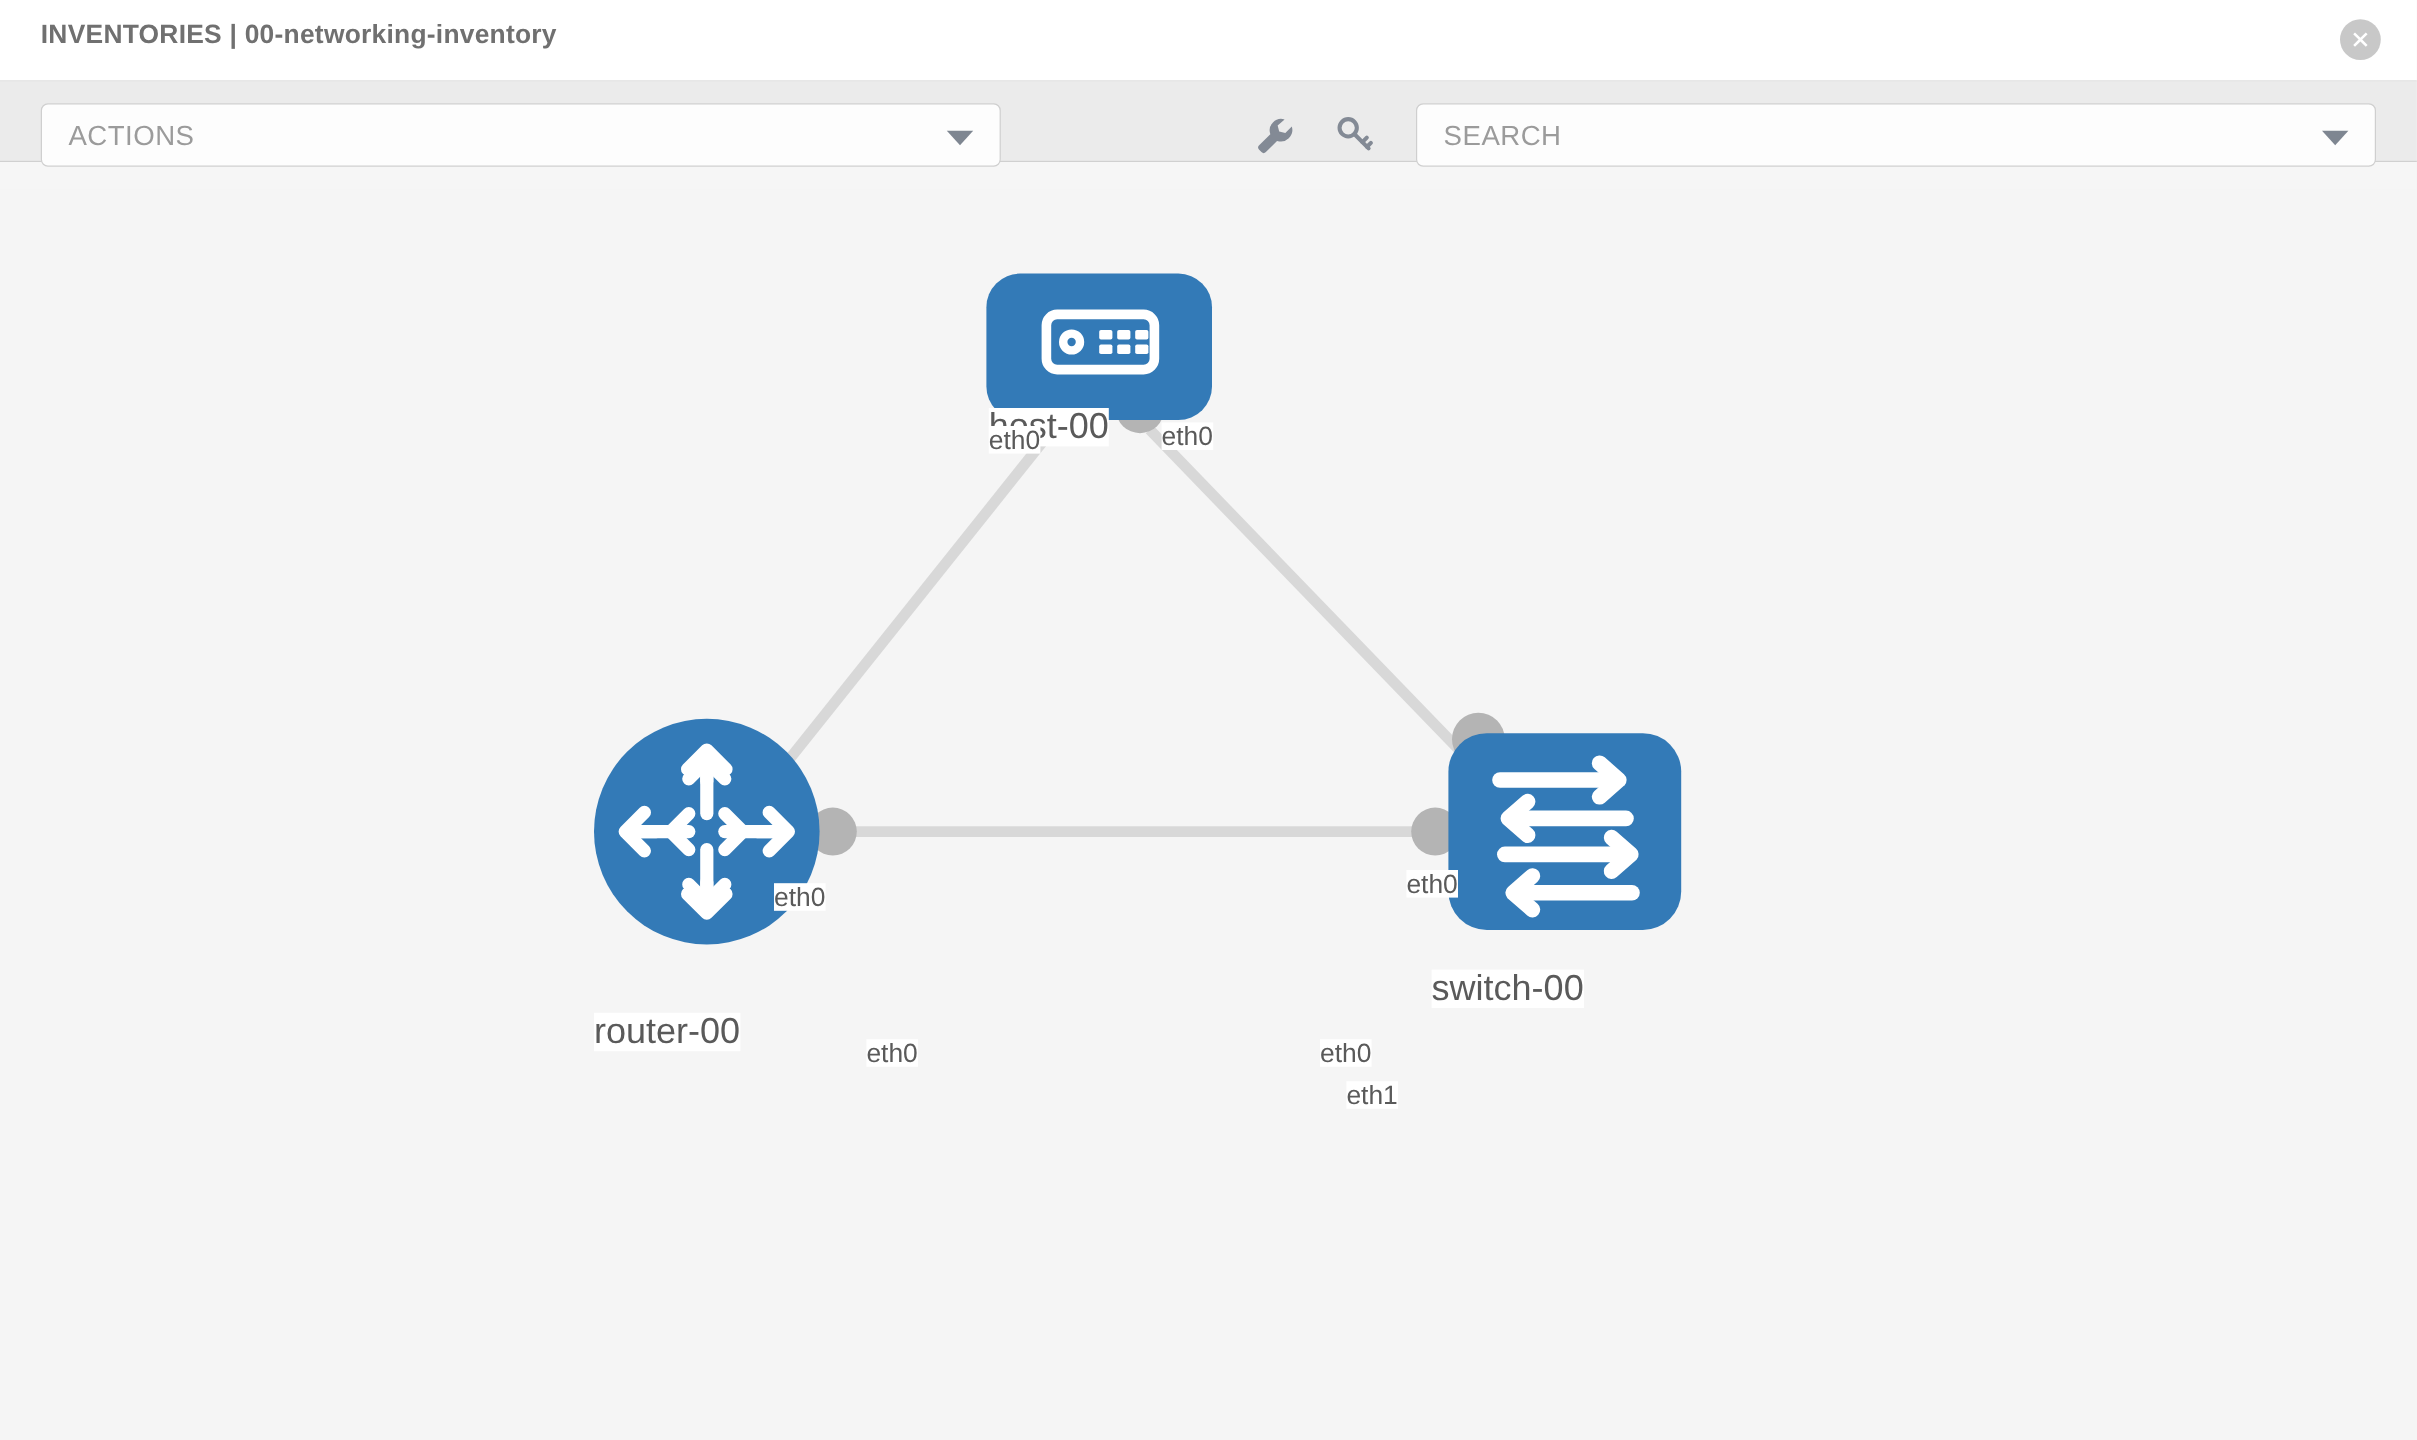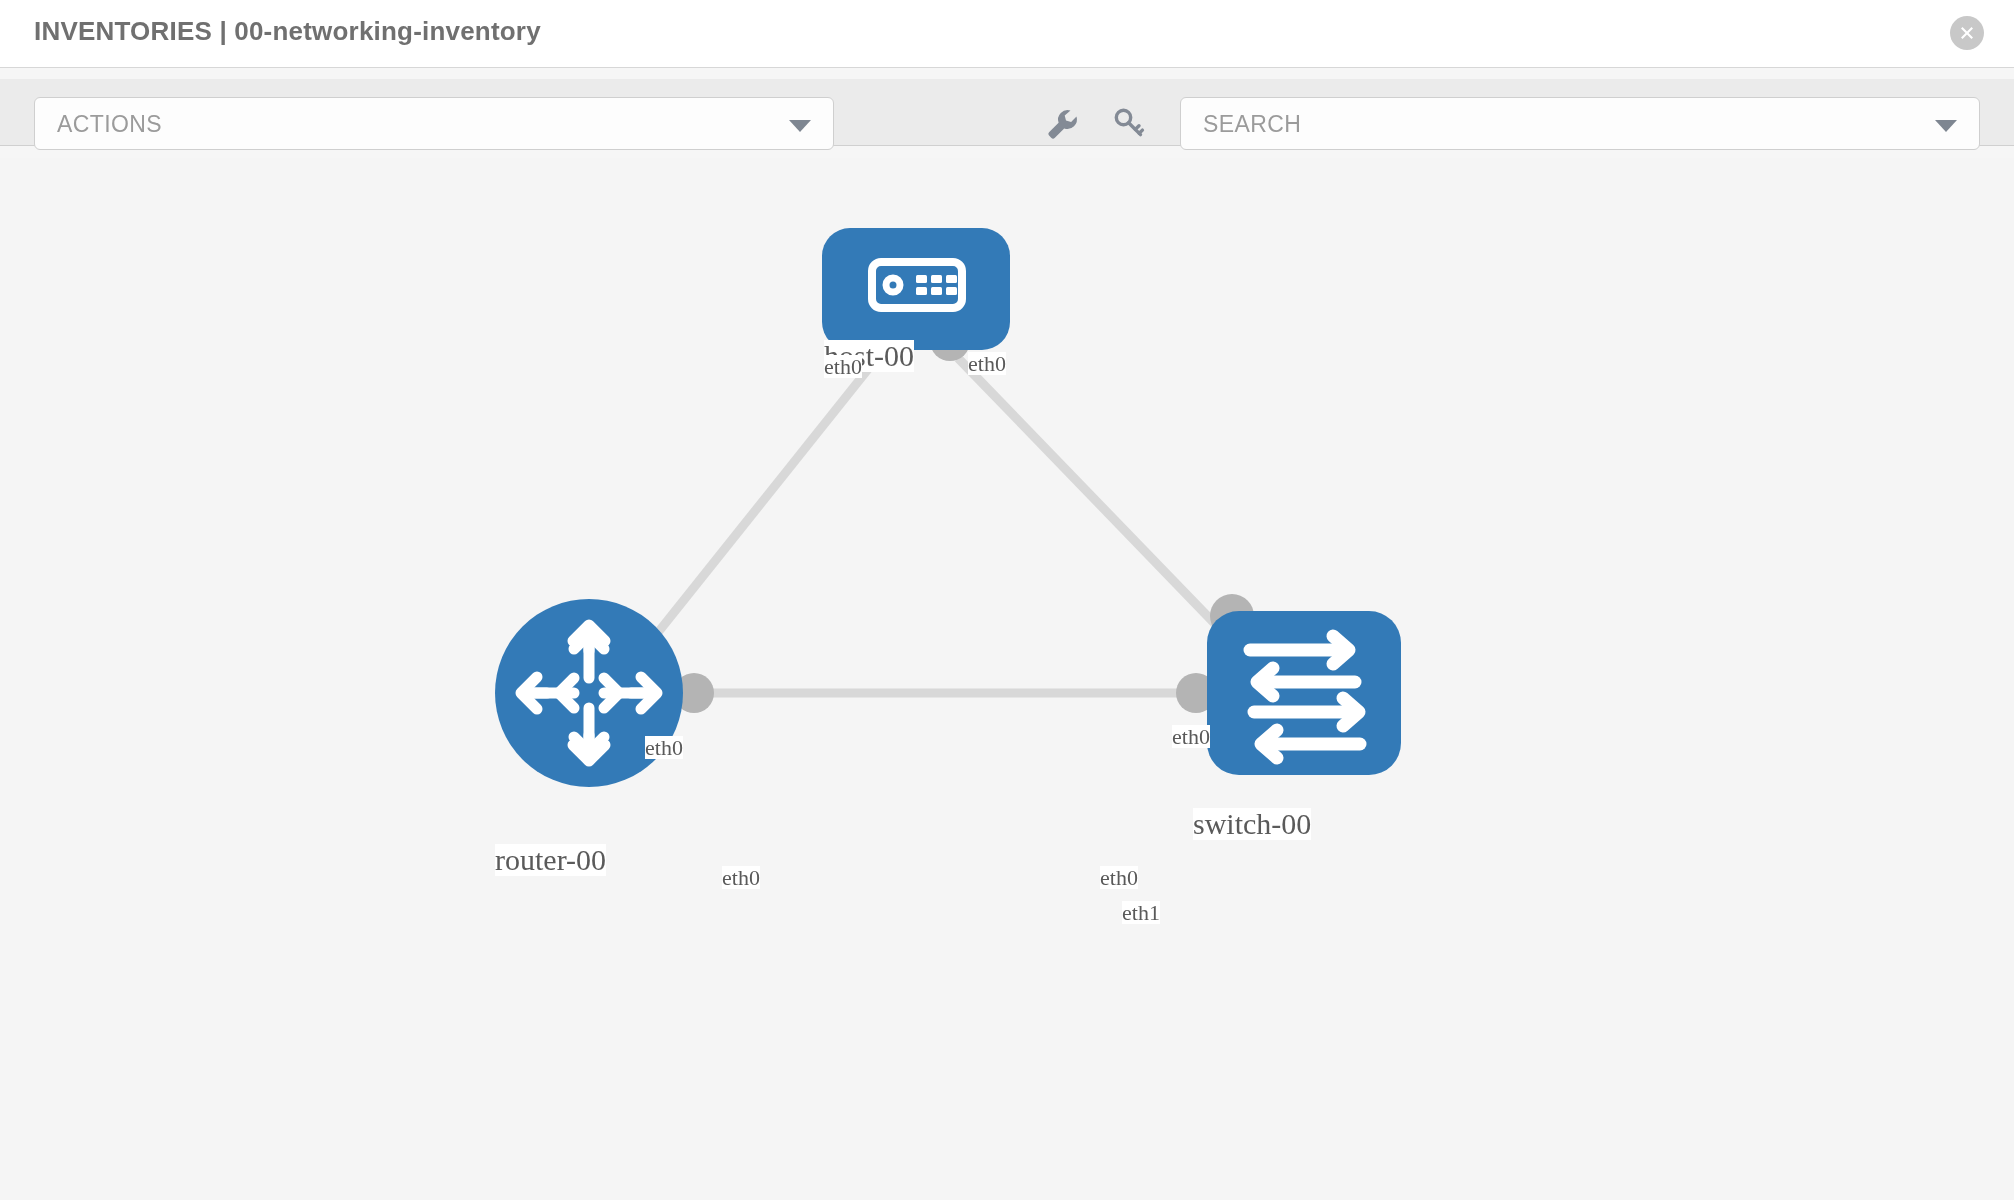--- a/index.html
+++ b/index.html
@@ -12,36 +12,36 @@
 
   
   .header {
     position: absolute; left: 0; top: 0;
     width: 2014px; height: 68px;
     background: #ffffff;
     border-bottom: 1px solid #d7d7d7;
   }
   .page-title {
     position: absolute; left: 34px; top: 16px;
-    font-size: 26px; font-weight: bold;
+    font-size: 22px; font-weight: bold;
     color: #707070; letter-spacing: .2px;
     white-space: nowrap;
   }
   .close-btn {
     position: absolute; right: 30px; top: 16px;
     width: 34px; height: 34px; border-radius: 50%;
     background: #c8c8c8;
     display: flex; align-items: center; justify-content: center;
     cursor: pointer;
   }
   .close-btn svg { display:block; }
 
   
   .toolbar {
-    position: absolute; left: 0; top: 79px;
+    position: absolute; left: 0; top: 68px;
     width: 2014px; height: 67px;
     background: #ebebeb;
     border-bottom: 1px solid #d0d0d0;
   }
   .actions-select {
     position: absolute; left: 34px; top: 18px;
     width: 800px; height: 53px;
     background: #fdfdfd;
     border: 1px solid #cfcfcf;
     border-radius: 6px;
@@ -83,21 +83,21 @@
     position: absolute; left: 0; top: 158px;
     width: 2014px; height: 1042px;
     background: #f5f5f5;
     overflow: hidden;
   }
   #topology { position:absolute; left:0; top:0; }
 
   
   .nlabel {
     position: absolute;
-    font-family: Liberation Serif, serif;
+    font-family: Liberation Sans, sans-serif;
     color: #5a5a5a;
     background: #ffffff;
     white-space: nowrap;
     line-height: 1.05;
   }
   .nlabel.big { font-size: 30px; }
   .nlabel.small { font-size: 22px; }
 </style>
 </head>
 <body>

